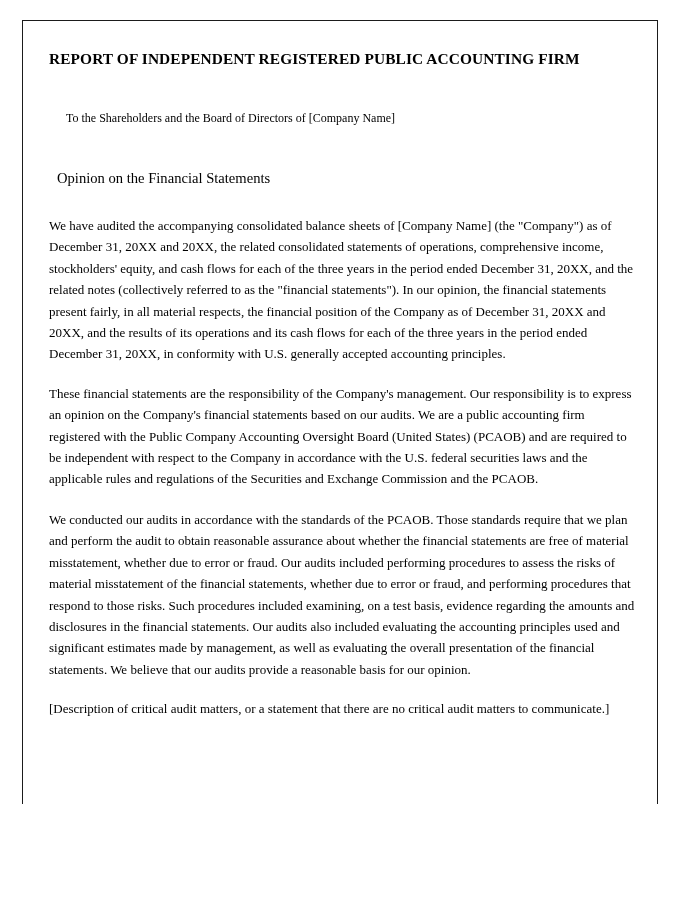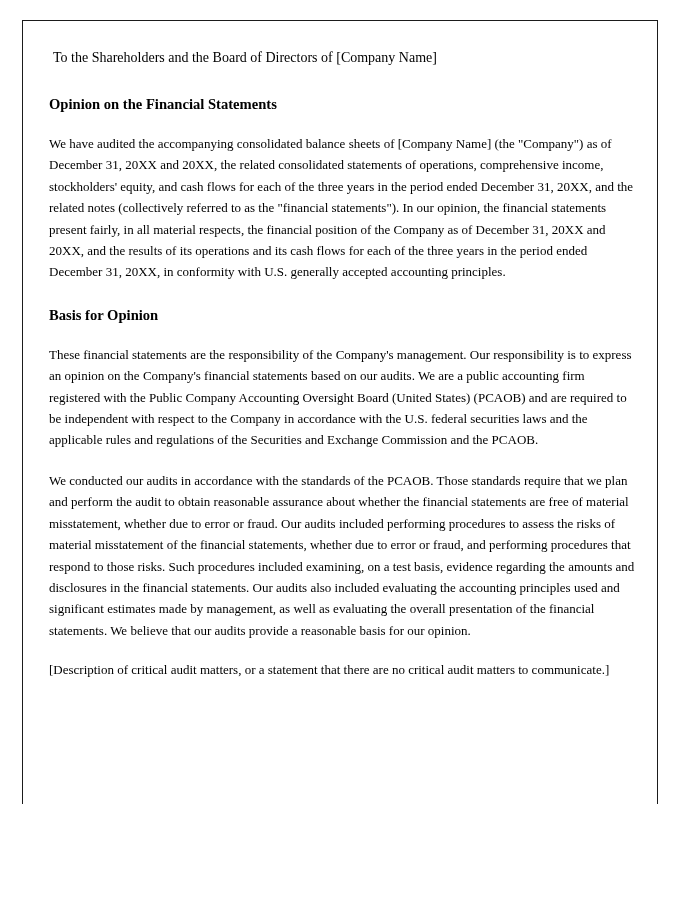--- a/index.html
+++ b/index.html
@@ -44,31 +44,31 @@
     font-size: 15.4px;
     font-weight: bold;
     line-height: 20px;
     letter-spacing: 0.1px;
     margin: 0;
     padding-top: 28px;
     white-space: nowrap;
   }
 
   .salutation {
-    font-size: 14px;
+    font-size: 12px;
     line-height: 21px;
-    margin: 4px;
+    margin: 17px;
     padding-top: 22px;
   }
 
   .section-heading {
     font-size: 14.6px;
-    font-weight: bold;
+    font-weight: normal;
     line-height: 21px;
-    margin: 0;
+    margin: 8px;
     padding-top: 22px;
   }
 
   .para {
     font-size: 13px;
     line-height: 21.4px;
     margin: 0;
     padding-top: 18px;
     text-align: left;
   }
@@ -76,28 +76,28 @@
   .para-tight {
     padding-top: 19px;
   }
 </style>
 </head>
 <body>
 
 <div class="page-sheet">
   <div class="page-body">
 
+    <h1 class="doc-title">REPORT OF INDEPENDENT REGISTERED PUBLIC ACCOUNTING FIRM</h1>
 
     <p class="salutation">To the Shareholders and the Board of Directors of [Company Name]</p>
 
     <h2 class="section-heading">Opinion on the Financial Statements</h2>
 
     <p class="para">We have audited the accompanying consolidated balance sheets of [Company Name] (the "Company") as of December 31, 20XX and 20XX, the related consolidated statements of operations, comprehensive income, stockholders' equity, and cash flows for each of the three years in the period ended December 31, 20XX, and the related notes (collectively referred to as the "financial statements"). In our opinion, the financial statements present fairly, in all material respects, the financial position of the Company as of December 31, 20XX and 20XX, and the results of its operations and its cash flows for each of the three years in the period ended December 31, 20XX, in conformity with U.S. generally accepted accounting principles.</p>
 
-    <h2 class="section-heading">Basis for Opinion</h2>
 
     <p class="para">These financial statements are the responsibility of the Company's management. Our responsibility is to express an opinion on the Company's financial statements based on our audits. We are a public accounting firm registered with the Public Company Accounting Oversight Board (United States) (PCAOB) and are required to be independent with respect to the Company in accordance with the U.S. federal securities laws and the applicable rules and regulations of the Securities and Exchange Commission and the PCAOB.</p>
 
     <p class="para para-tight">We conducted our audits in accordance with the standards of the PCAOB. Those standards require that we plan and perform the audit to obtain reasonable assurance about whether the financial statements are free of material misstatement, whether due to error or fraud. Our audits included performing procedures to assess the risks of material misstatement of the financial statements, whether due to error or fraud, and performing procedures that respond to those risks. Such procedures included examining, on a test basis, evidence regarding the amounts and disclosures in the financial statements. Our audits also included evaluating the accounting principles used and significant estimates made by management, as well as evaluating the overall presentation of the financial statements. We believe that our audits provide a reasonable basis for our opinion.</p>
 
 
     <p class="para">[Description of critical audit matters, or a statement that there are no critical audit matters to communicate.]</p>
 
   </div>
 </div>

